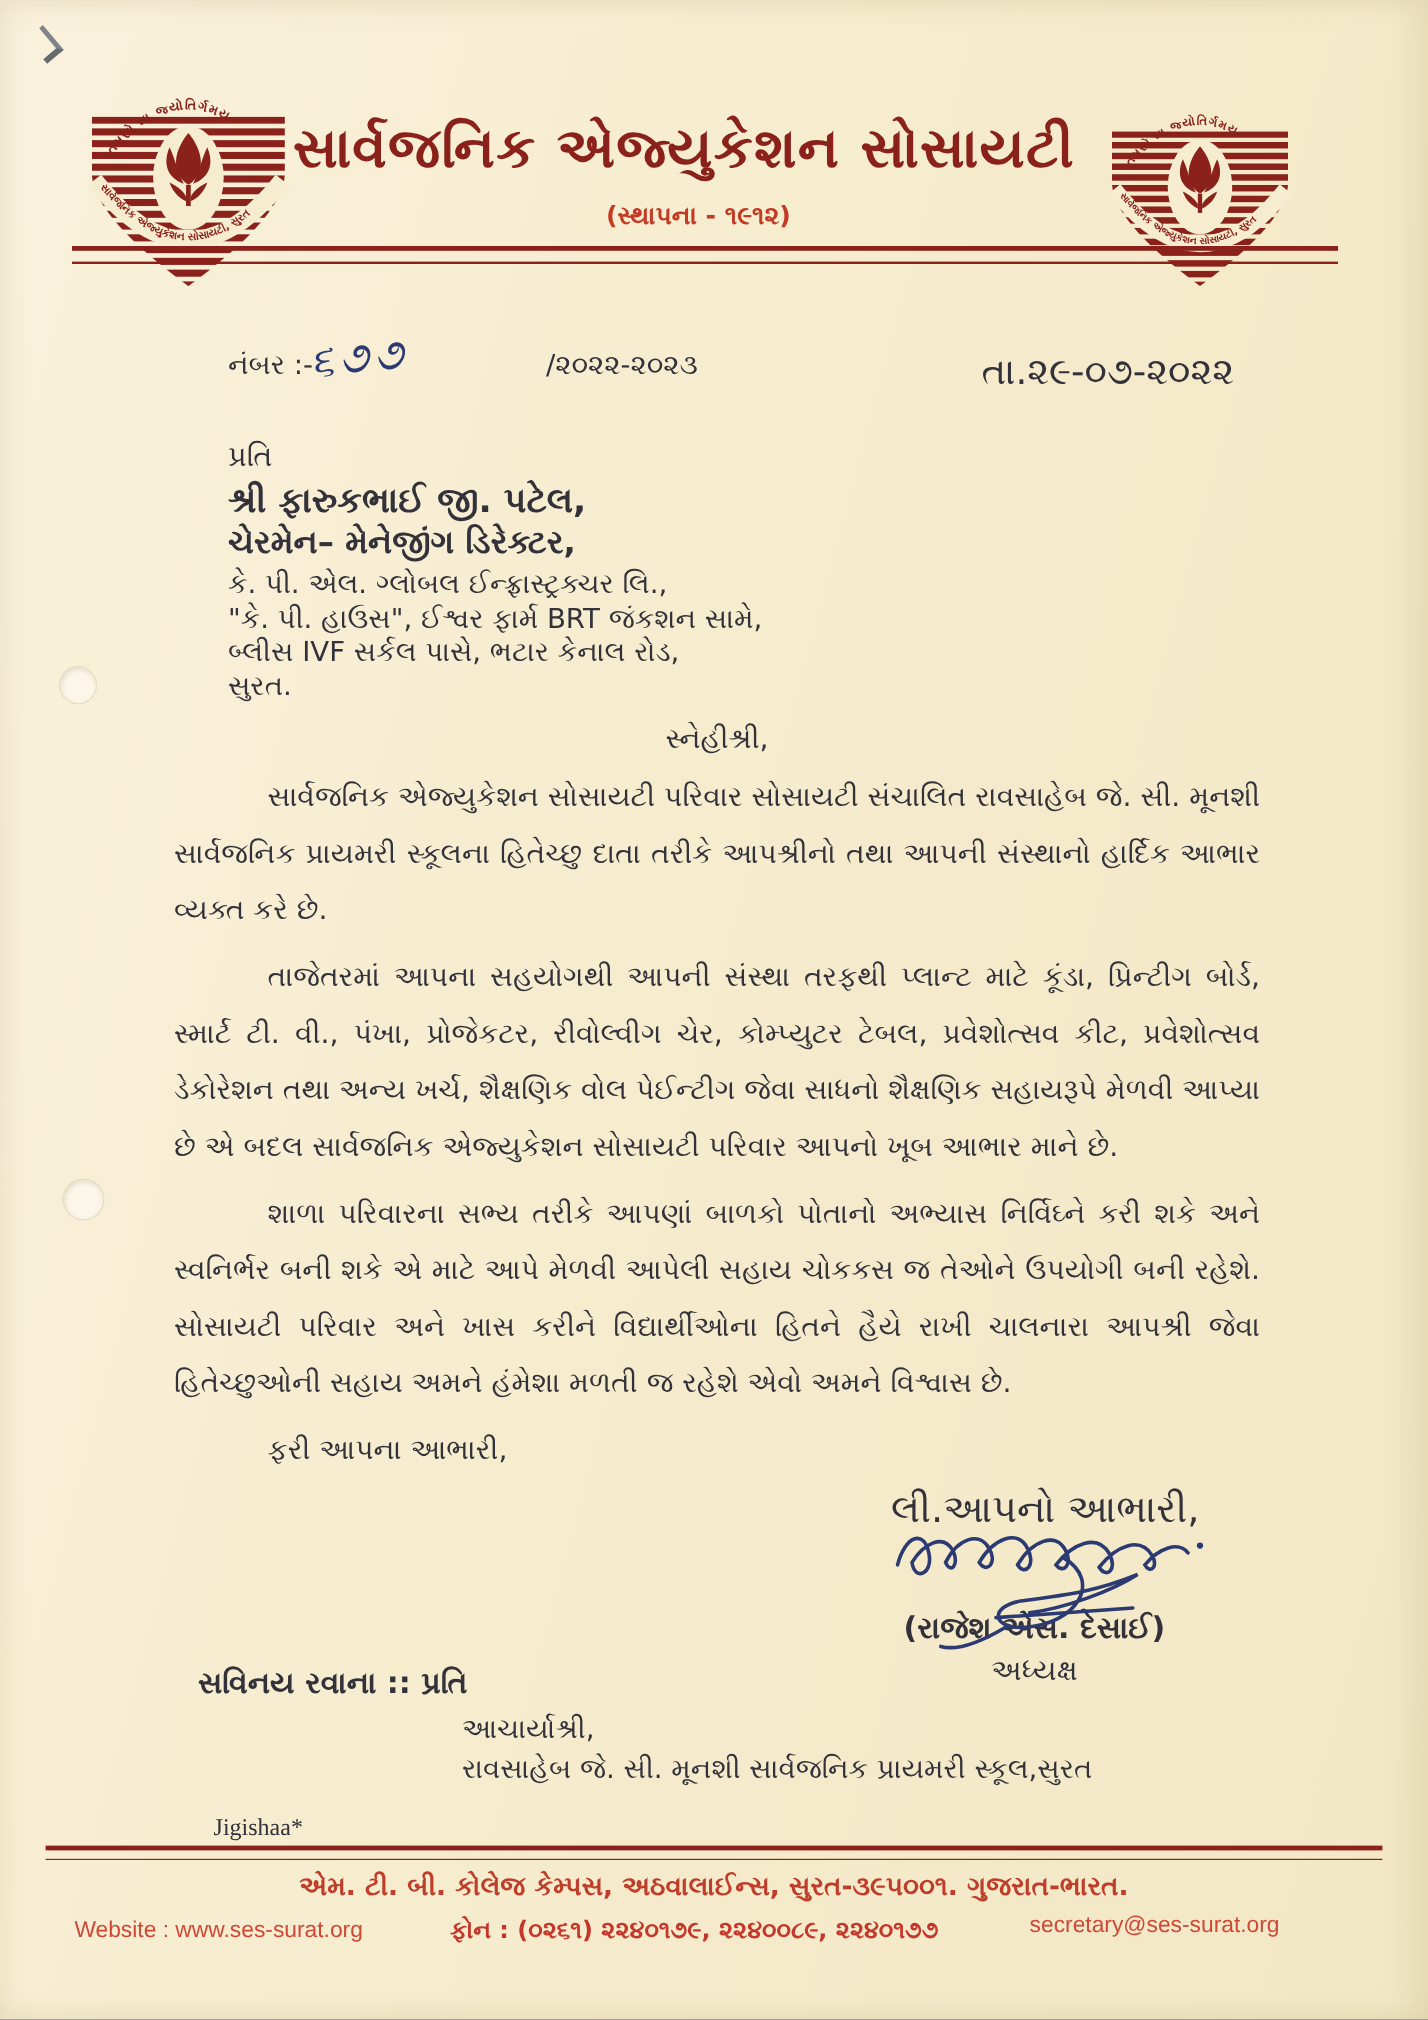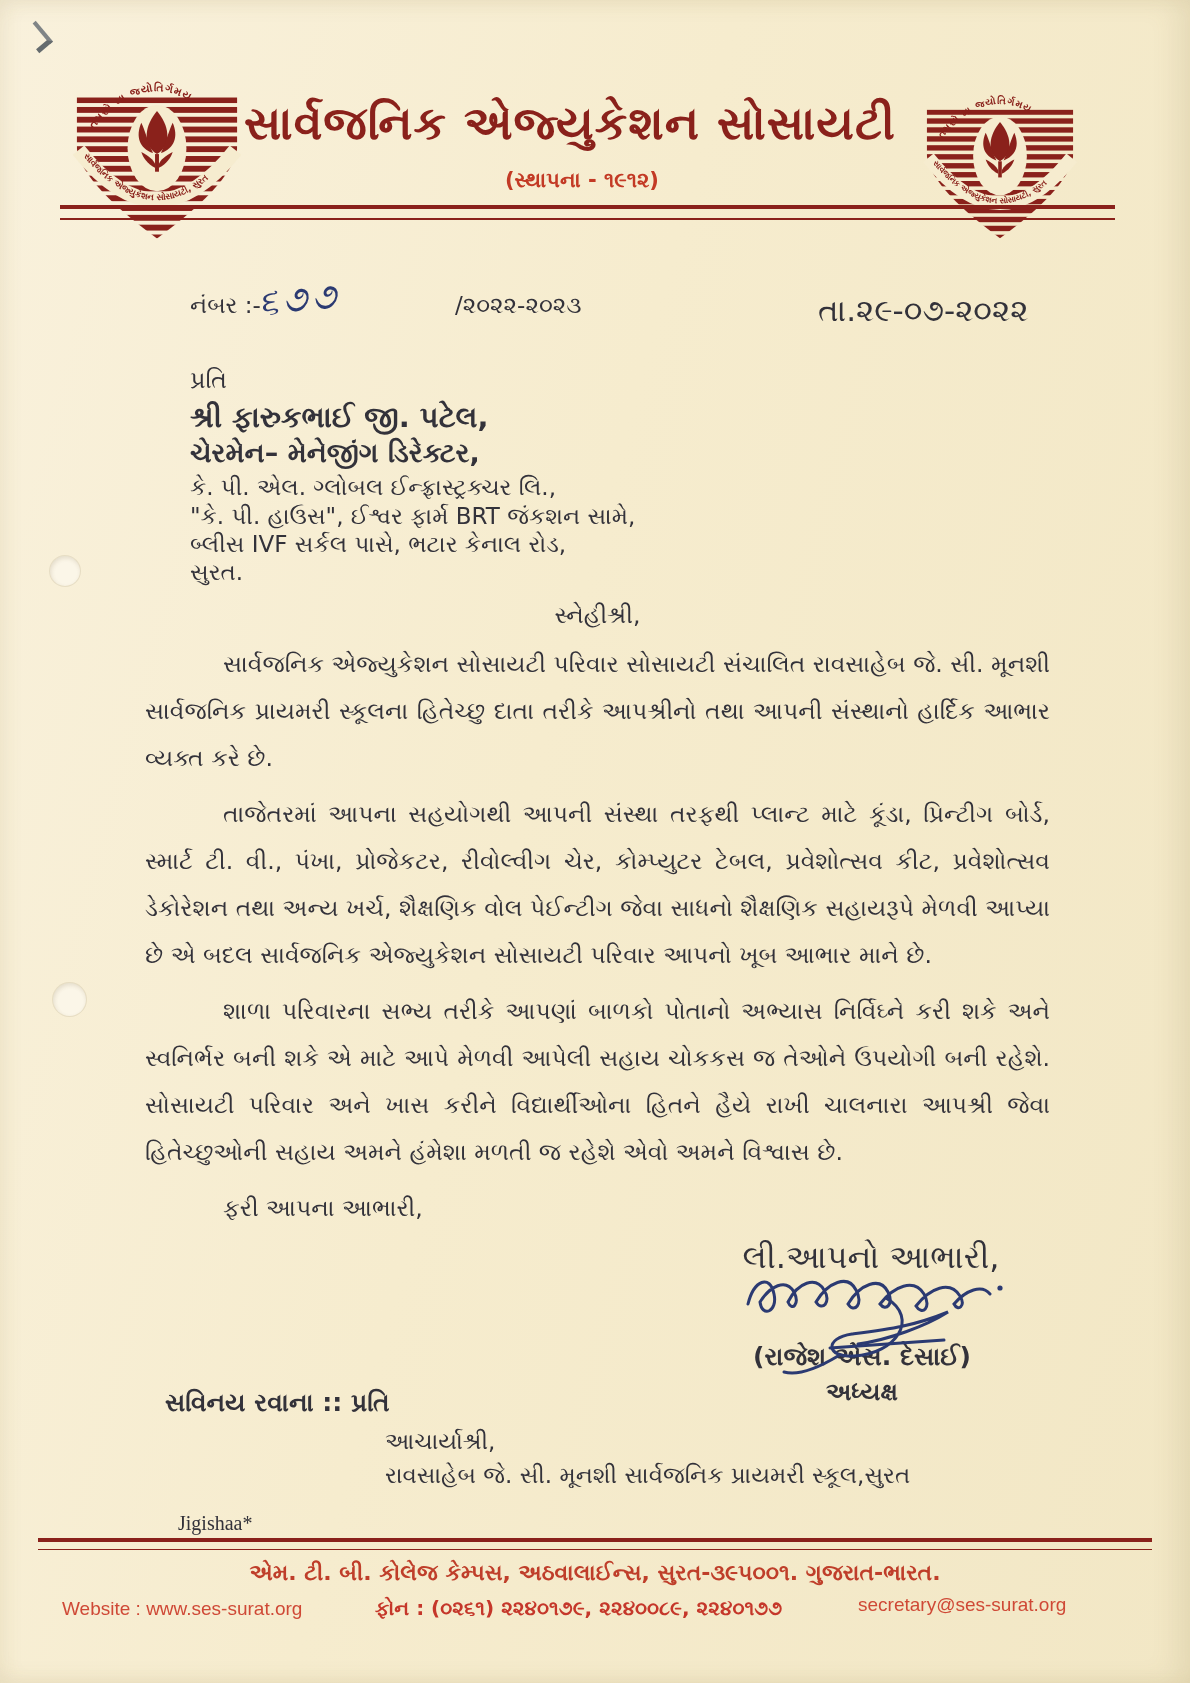--- a/index.html
+++ b/index.html
@@ -50,21 +50,21 @@
   
   .letter-body{left:145px;top:592px;width:905px;font-size:23.5px;line-height:47px;}
   .letter-body .salutation{margin:0 0 2px 0;text-align:center;}
   .letter-body p{margin:0 0 9px 0;text-align:justify;text-indent:78px;}
   .letter-body .closing{text-indent:78px;margin-top:6px;}
 
   
   .sign-block{left:712px;top:1238px;width:300px;text-align:center;}
   .sign-lead{font-size:32px;text-align:center;margin-left:18px;}
   .sign-name{font-size:25px;font-weight:600;margin-top:66px;}
-  .sign-designation{font-size:24px;font-weight:700;margin-top:6px;}
+  .sign-designation{font-size:24px;font-weight:400;margin-top:6px;}
   .sig-svg{left:728px;top:1252px;width:300px;height:130px;}
 
   
   .cc-heading{left:165px;top:1388px;font-size:25px;font-weight:bold;}
   .cc-lines{left:385px;top:1424px;font-size:23px;line-height:34px;}
   .typist{left:178px;top:1512px;font-size:20px;font-family:"Liberation Serif","DejaVu Serif",serif;}
 
   
   .footer-rule{
     left:38px;top:1538px;width:1114px;height:7px;

